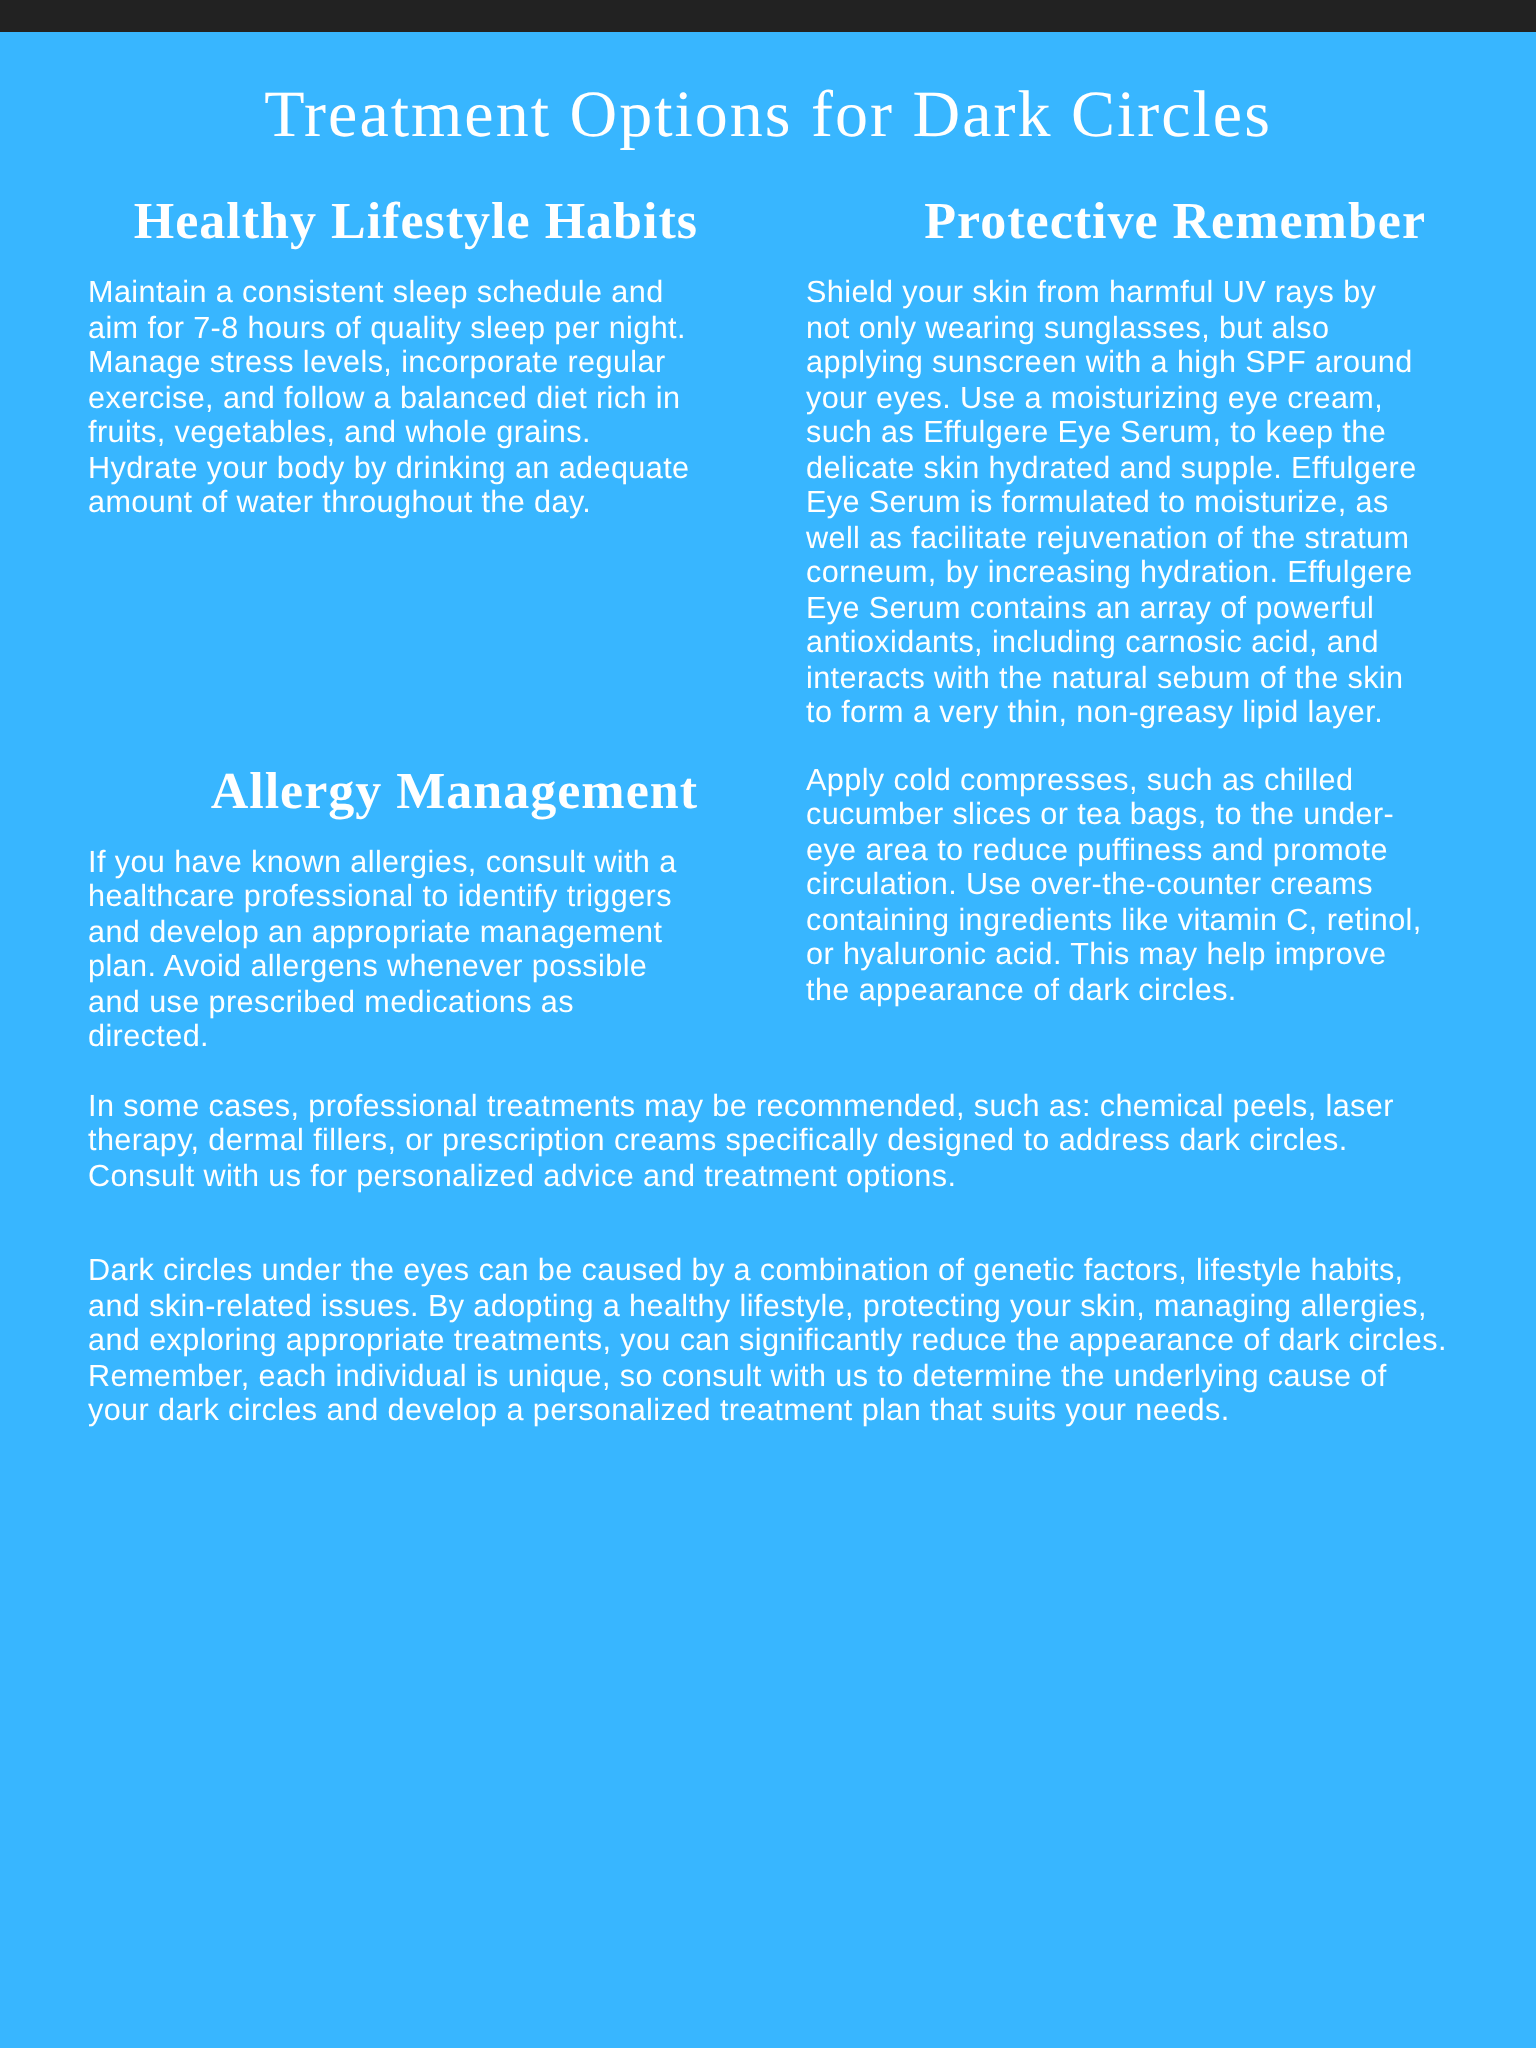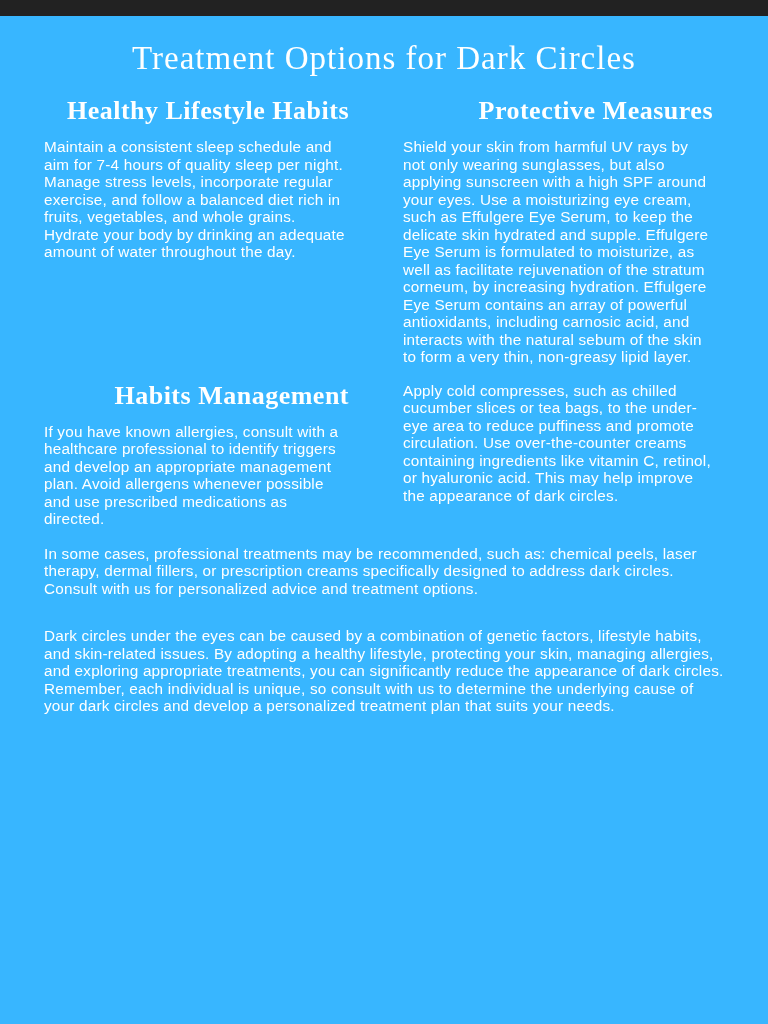--- a/index.html
+++ b/index.html
@@ -66,30 +66,30 @@
 <body>
 
 <div class="page">
 
   <h1 class="title">Treatment Options for Dark Circles</h1>
 
   <div class="grid">
 
     <section class="cell">
       <h2>Healthy Lifestyle Habits</h2>
-      <p>Maintain a consistent sleep schedule and aim for 7-4 hours of quality sleep per night. Manage stress levels, incorporate regular exercise, and follow a balanced diet rich in fruits, vegetables, and whole grains. Hydrate your body by drinking an adequate amount of water throughout the day.</p>
+      <p>Maintain a consistent sleep schedule and aim for 7-8 hours of quality sleep per night. Manage stress levels, incorporate regular exercise, and follow a balanced diet rich in fruits, vegetables, and whole grains. Hydrate your body by drinking an adequate amount of water throughout the day.</p>
     </section>
 
     <section class="cell">
-      <h2>Protective Measures</h2>
+      <h2>Protective Remember</h2>
       <p>Shield your skin from harmful UV rays by not only wearing sunglasses, but also applying sunscreen with a high SPF around your eyes. Use a moisturizing eye cream, such as Effulgere Eye Serum, to keep the delicate skin hydrated and supple. Effulgere Eye Serum is formulated to moisturize, as well as facilitate rejuvenation of the stratum corneum, by increasing hydration. Effulgere Eye Serum contains an array of powerful antioxidants, including carnosic acid, and interacts with the natural sebum of the skin to form a very thin, non-greasy lipid layer.</p>
     </section>
 
     <section class="cell">
-      <h2>Habits Management</h2>
+      <h2>Allergy Management</h2>
       <p>If you have known allergies, consult with a healthcare professional to identify triggers and develop an appropriate management plan. Avoid allergens whenever possible and use prescribed medications as directed.</p>
     </section>
 
     <section class="cell">
       <p>Apply cold compresses, such as chilled cucumber slices or tea bags, to the under- eye area to reduce puffiness and promote circulation. Use over-the-counter creams containing ingredients like vitamin C, retinol, or hyaluronic acid. This may help improve the appearance of dark circles.</p>
     </section>
 
   </div>
 
   <section class="full">

